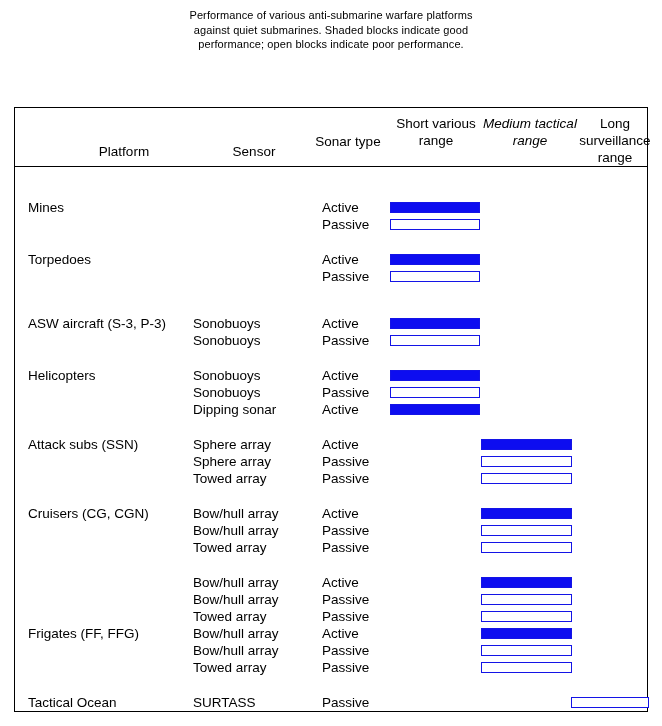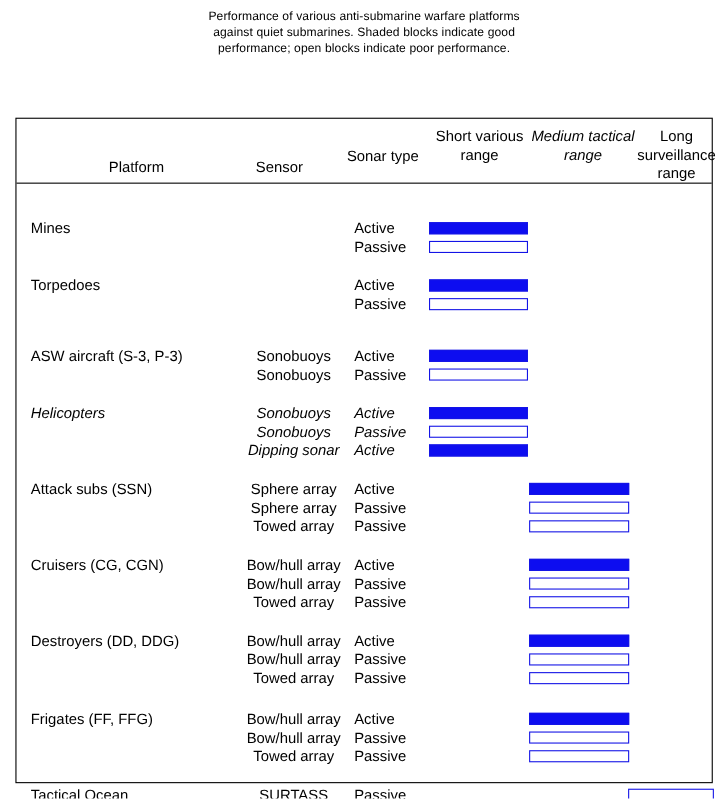--- a/index.html
+++ b/index.html
@@ -75,21 +75,21 @@
     position: relative;
     height: 17px;
   }
   .cell {
     position: absolute;
     font-size: 13.5px;
     white-space: nowrap;
     line-height: 17px;
   }
   .c-platform { left: 13px;  width: 185px; text-align: left; }
-  .c-sensor   { left: 198px; width: 108px; text-align: center; }
+  .c-sensor   { left: 178px; width: 108px; text-align: left; }
   .c-sonar    { left: 307px; width: 80px;  text-align: left; }
 
   .bar {
     position: absolute;
     height: 11px;
     top: 3px;
     box-sizing: border-box;
     border: 1px solid #1414e6;
   }
   .bar.filled { background: #0d0df0; }
@@ -145,21 +145,21 @@
           <div class="cell c-sensor">Sonobuoys</div>
           <div class="cell c-sonar">Active</div>
           <div class="bar short filled"></div>
         </div>
         <div class="row">
           <div class="cell c-sensor">Sonobuoys</div>
           <div class="cell c-sonar">Passive</div>
           <div class="bar short open"></div>
         </div>
       </div>
-      <div class="group" style="margin-top: 18px; font-style: italic;">
+      <div class="group" style="margin-top: 18px;">
         <div class="row">
           <div class="cell c-platform">Helicopters</div>
           <div class="cell c-sensor">Sonobuoys</div>
           <div class="cell c-sonar">Active</div>
           <div class="bar short filled"></div>
         </div>
         <div class="row">
           <div class="cell c-sensor">Sonobuoys</div>
           <div class="cell c-sonar">Passive</div>
           <div class="bar short open"></div>
@@ -201,37 +201,36 @@
           <div class="bar medium open"></div>
         </div>
         <div class="row">
           <div class="cell c-sensor">Towed array</div>
           <div class="cell c-sonar">Passive</div>
           <div class="bar medium open"></div>
         </div>
       </div>
       <div class="group" style="margin-top: 18px;">
         <div class="row">
-          <div class="cell c-platform">Destroyers (DD, DDG)</div>
-          <div class="cell c-sensor">Bow/hull array</div>
-          <div class="cell c-sonar">Active</div>
-          <div class="bar medium filled"></div>
-        </div>
-        <div class="row">
-          <div class="cell c-sensor">Bow/hull array</div>
-          <div class="cell c-sonar">Passive</div>
-          <div class="bar medium open"></div>
-        </div>
-        <div class="row">
-          <div class="cell c-sensor">Towed array</div>
-          <div class="cell c-sonar">Passive</div>
-          <div class="bar medium open"></div>
-        </div>
-      </div>
-      <div class="group" style="margin-top: 20px;">
+          <div class="cell c-sensor">Bow/hull array</div>
+          <div class="cell c-sonar">Active</div>
+          <div class="bar medium filled"></div>
+        </div>
+        <div class="row">
+          <div class="cell c-sensor">Bow/hull array</div>
+          <div class="cell c-sonar">Passive</div>
+          <div class="bar medium open"></div>
+        </div>
+        <div class="row">
+          <div class="cell c-sensor">Towed array</div>
+          <div class="cell c-sonar">Passive</div>
+          <div class="bar medium open"></div>
+        </div>
+      </div>
+      <div class="group" style="margin-top: 0;">
         <div class="row">
           <div class="cell c-platform">Frigates (FF, FFG)</div>
           <div class="cell c-sensor">Bow/hull array</div>
           <div class="cell c-sonar">Active</div>
           <div class="bar medium filled"></div>
         </div>
         <div class="row">
           <div class="cell c-sensor">Bow/hull array</div>
           <div class="cell c-sonar">Passive</div>
           <div class="bar medium open"></div>

